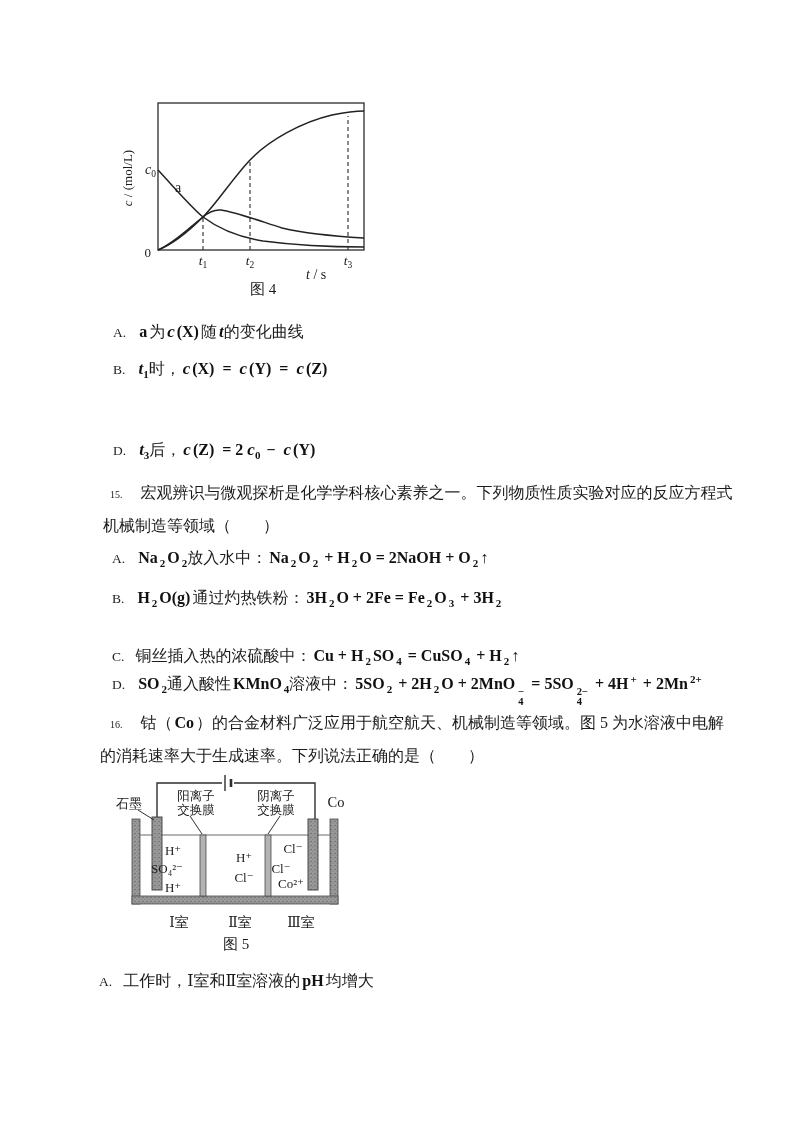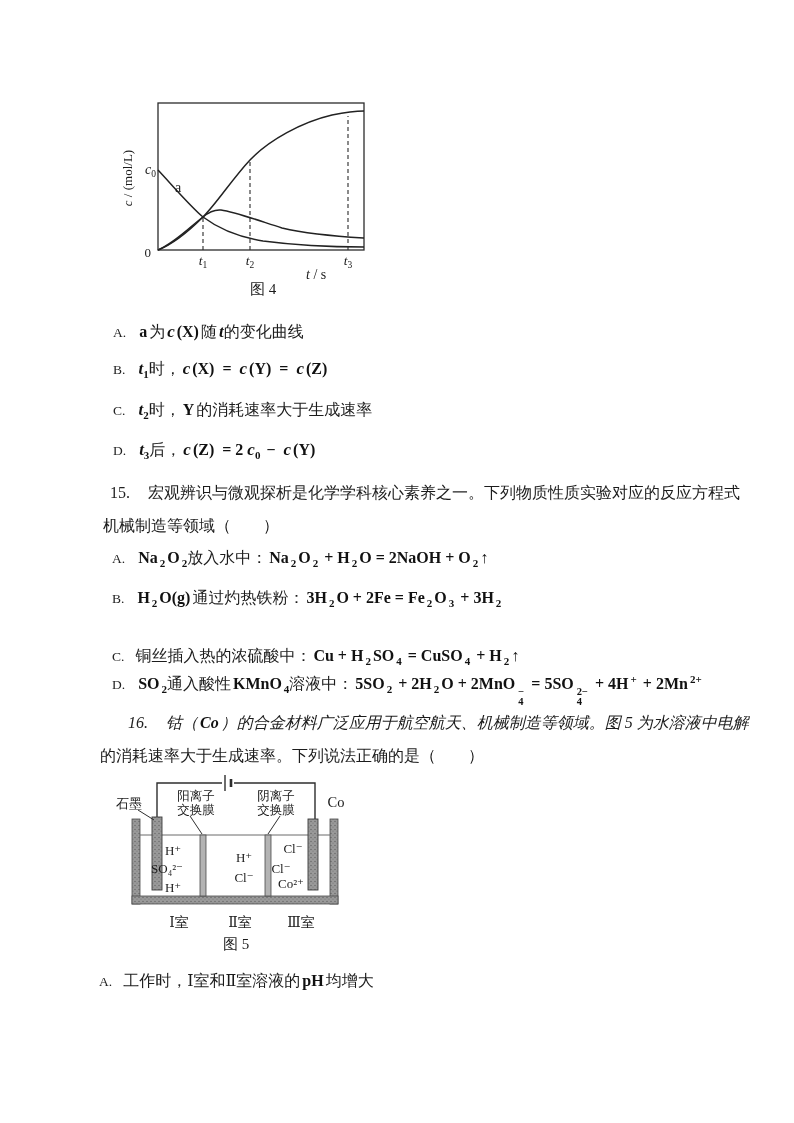--- a/index.html
+++ b/index.html
@@ -3,21 +3,21 @@
 <meta charset="utf-8">
 <style>
   html,body{margin:0;padding:0;background:#e8e8e8;}
   .page{
     position:relative;width:794px;height:1123px;margin:0 auto;
     background:#ffffff;overflow:hidden;color:#1c1c1c;
     font-family:"Liberation Serif","DejaVu Serif",serif;
   }
   .row{position:absolute;white-space:nowrap;line-height:24px;}
   .seg-letter{font-family:"Liberation Serif",serif;font-size:13.5px;margin-right:11px;color:#222;}
-  .seg-num{font-family:"Liberation Serif",serif;font-size:16px;margin-right:2px;color:#222;}
+  .seg-num{font-family:"Liberation Serif",serif;font-size:10px;margin-right:2px;color:#222;}
   .seg-c{font-family:"Liberation Serif","DejaVu Serif",serif;font-size:16px;}
   .seg-b{font-family:"Liberation Serif","DejaVu Serif",serif;font-weight:700;font-size:16px;padding:0 2px;color:#111;}
   .seg-bi{font-family:"Liberation Serif","DejaVu Serif",serif;font-style:italic;font-weight:700;font-size:17px;padding-left:2px;color:#111;}
   .seg-sb{font-family:"Liberation Serif",serif;font-weight:700;font-size:11px;vertical-align:-4px;color:#111;}
   .seg-sp{font-family:"Liberation Serif",serif;font-weight:700;font-size:11px;vertical-align:6px;color:#111;}
   .ss{display:inline-flex;flex-direction:column;align-items:flex-start;vertical-align:-6px;line-height:0.95;margin:0 1px;}
   .ss span{font-family:"Liberation Serif",serif;font-weight:700;font-size:10.5px;color:#111;}
   svg{position:absolute;overflow:visible;}
   svg text{fill:#1c1c1c;}
 </style>
@@ -48,37 +48,36 @@
     <text x="35" y="167" text-anchor="end" font-size="13">0</text>
     <text x="87" y="175" text-anchor="middle" font-size="13.5"><tspan font-style="italic">t</tspan><tspan dy="3" font-size="9.5">1</tspan></text>
     <text x="134" y="175" text-anchor="middle" font-size="13.5"><tspan font-style="italic">t</tspan><tspan dy="3" font-size="9.5">2</tspan></text>
     <text x="232" y="175" text-anchor="middle" font-size="13.5"><tspan font-style="italic">t</tspan><tspan dy="3" font-size="9.5">3</tspan></text>
     <text x="190" y="189" font-size="14"><tspan font-style="italic">t</tspan><tspan> / s</tspan></text>
     <text x="147" y="204" text-anchor="middle" font-size="15">图 4</text>
   </svg>
 
   <div class="row" style="left:113px;top:320px;"><span class="seg-letter">A.</span><span class="seg-b">a</span><span class="seg-c">为</span><span class="seg-bi">c</span><span class="seg-b">(X)</span><span class="seg-c">随</span><span class="seg-bi">t</span><span class="seg-c">的变化曲线</span></div>
   <div class="row" style="left:113px;top:357px;"><span class="seg-letter">B.</span><span class="seg-bi">t</span><span class="seg-sb">1</span><span class="seg-c">时，</span><span class="seg-bi">c</span><span class="seg-b">(X)</span><span class="seg-b"> = </span><span class="seg-bi">c</span><span class="seg-b">(Y)</span><span class="seg-b"> = </span><span class="seg-bi">c</span><span class="seg-b">(Z)</span></div>
-  <div class="row" style="left:113px;top:398px;"><span class="seg-letter">C.</span><span class="seg-bi">t</span><span class="seg-sb">2</span><span class="seg-c">时，</span><span class="seg-b">Y</span><span class="seg-c">的消耗速率大于生成速率</span></div>
   <div class="row" style="left:113px;top:438px;"><span class="seg-letter">D.</span><span class="seg-bi">t</span><span class="seg-sb">3</span><span class="seg-c">后，</span><span class="seg-bi">c</span><span class="seg-b">(Z)</span><span class="seg-b"> = 2</span><span class="seg-bi">c</span><span class="seg-sb">0</span><span class="seg-b"> − </span><span class="seg-bi">c</span><span class="seg-b">(Y)</span></div>
 
   <div class="row" style="left:110px;top:481px;"><span class="seg-num">15.</span><span class="seg-c">　宏观辨识与微观探析是化学学科核心素养之一。下列物质性质实验对应的反应方程式</span></div>
   <div class="row" style="left:103px;top:514px;"><span class="seg-c">机械制造等领域（　　）</span></div>
   <div class="row" style="left:112px;top:546px;"><span class="seg-letter">A.</span><span class="seg-b">Na</span><span class="seg-sb">2</span><span class="seg-b">O</span><span class="seg-sb">2</span><span class="seg-c">放入水中：</span><span class="seg-b">Na</span><span class="seg-sb">2</span><span class="seg-b">O</span><span class="seg-sb">2</span><span class="seg-b"> + H</span><span class="seg-sb">2</span><span class="seg-b">O = 2NaOH + O</span><span class="seg-sb">2</span><span class="seg-b">↑</span></div>
   <div class="row" style="left:112px;top:586px;"><span class="seg-letter">B.</span><span class="seg-b">H</span><span class="seg-sb">2</span><span class="seg-b">O(g)</span><span class="seg-c">通过灼热铁粉：</span><span class="seg-b">3H</span><span class="seg-sb">2</span><span class="seg-b">O + 2Fe = Fe</span><span class="seg-sb">2</span><span class="seg-b">O</span><span class="seg-sb">3</span><span class="seg-b"> + 3H</span><span class="seg-sb">2</span></div>
   <div class="row" style="left:112px;top:644px;"><span class="seg-letter">C.</span><span class="seg-c">铜丝插入热的浓硫酸中：</span><span class="seg-b">Cu + H</span><span class="seg-sb">2</span><span class="seg-b">SO</span><span class="seg-sb">4</span><span class="seg-b"> = CuSO</span><span class="seg-sb">4</span><span class="seg-b"> + H</span><span class="seg-sb">2</span><span class="seg-b">↑</span></div>
   <div class="row" style="left:112px;top:667px;"><span class="seg-letter">D.</span><span class="seg-b">SO</span><span class="seg-sb">2</span><span class="seg-c">通入酸性</span><span class="seg-b">KMnO</span><span class="seg-sb">4</span><span class="seg-c">溶液中：</span><span class="seg-b">5SO</span><span class="seg-sb">2</span><span class="seg-b"> + 2H</span><span class="seg-sb">2</span><span class="seg-b">O + 2MnO</span><span class="ss">
         <span>−</span>
         <span>4</span>
       </span><span class="seg-b"> = 5SO</span><span class="ss">
         <span>2−</span>
         <span>4</span>
       </span><span class="seg-b"> + 4H</span><span class="seg-sp">+</span><span class="seg-b"> + 2Mn</span><span class="seg-sp">2+</span></div>
 
-  <div class="row" style="left:128px;top:711px;font-style:italic;"><span class="seg-num">16.</span><span class="seg-c">　钴（</span><span class="seg-b">Co</span><span class="seg-c">）的合金材料广泛应用于航空航天、机械制造等领域。图 5 为水溶液中电解</span></div>
+  <div class="row" style="left:110px;top:711px;"><span class="seg-num">16.</span><span class="seg-c">　钴（</span><span class="seg-b">Co</span><span class="seg-c">）的合金材料广泛应用于航空航天、机械制造等领域。图 5 为水溶液中电解</span></div>
   <div class="row" style="left:100px;top:744px;"><span class="seg-c">的消耗速率大于生成速率。下列说法正确的是（　　）</span></div>
 
   <svg class="fig5" style="left:106px;top:772px;" width="258" height="186" viewBox="0 0 258 186">
     <defs>
       <pattern id="speckle" width="4" height="4" patternUnits="userSpaceOnUse">
         <rect width="4" height="4" fill="#9a9a9a"></rect>
         <circle cx="1" cy="1.5" r="0.8" fill="#6c6c6c"></circle>
         <circle cx="3" cy="3.2" r="0.6" fill="#7a7a7a"></circle>
       </pattern>
     </defs>

